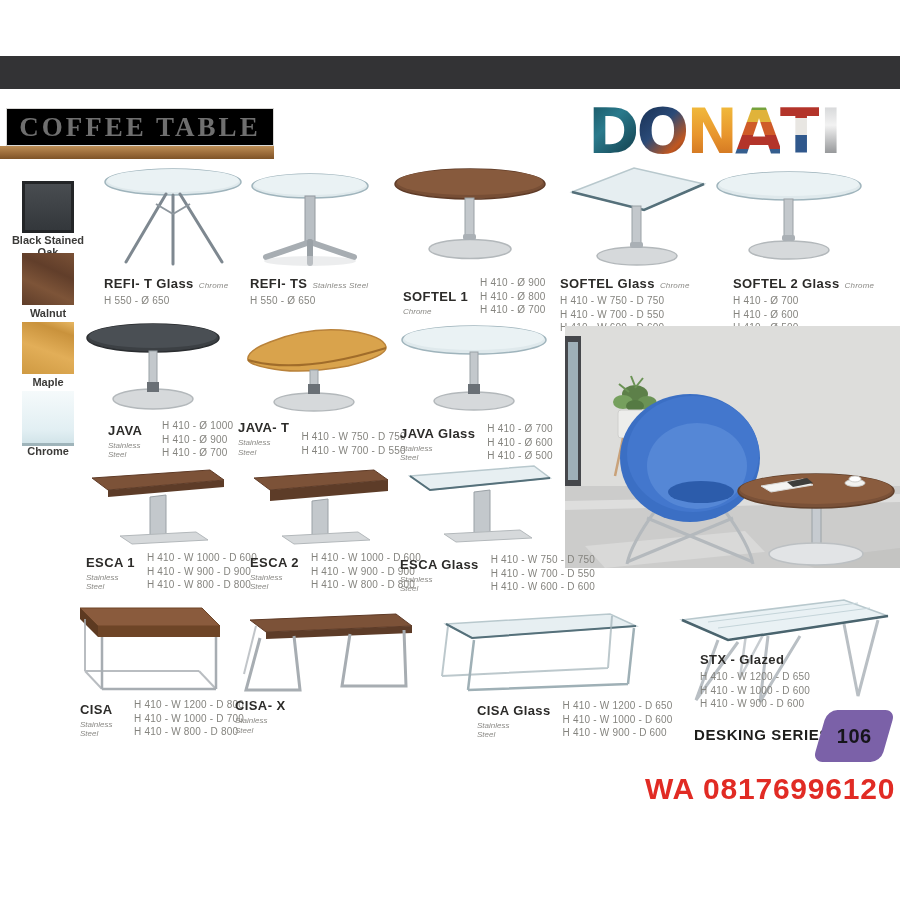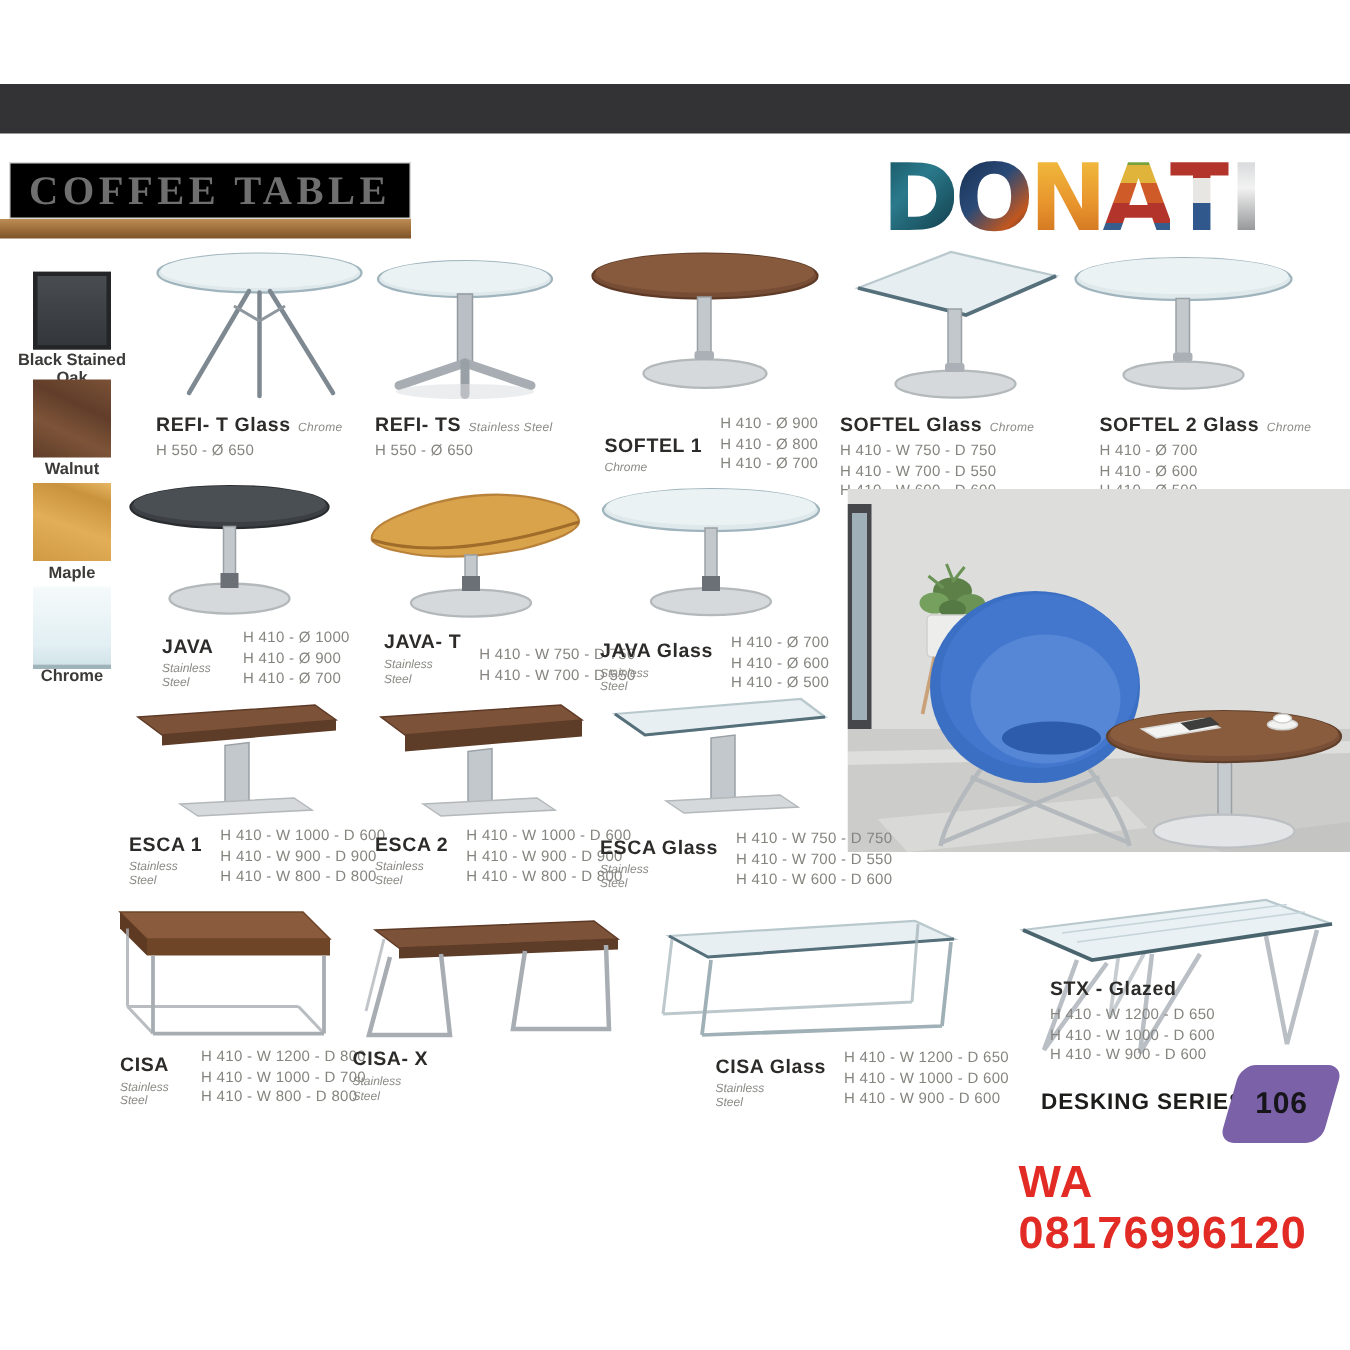--- a/index.html
+++ b/index.html
@@ -48,21 +48,21 @@
   .specs{font-size:10px;color:#85847f;line-height:13.5px;letter-spacing:.2px;}
   .specs.under{margin-top:2px;}
 
   
   .desking{position:absolute;left:694px;top:726px;font-size:15px;font-weight:700;color:#1d1d1b;
           letter-spacing:.6px;}
   .ptab{position:absolute;left:820px;top:710px;width:68px;height:52px;background:#7b61a8;
           transform:skewX(-16deg);border-radius:10px;display:flex;align-items:center;justify-content:center;}
   .ptab span{transform:skewX(16deg);font-size:20px;font-weight:700;color:#16151a;letter-spacing:.5px;}
   .wa{position:absolute;left:645px;top:772px;font-size:30px;font-weight:800;color:#e12b24;
-          letter-spacing:.8px;margin-left:34px;}
+          letter-spacing:.8px;}
 
   svg{display:block;}
 </style>
 </head>
 <body>
 
 <div id="page">
 
   <div class="topbar"></div>
 
@@ -249,21 +249,21 @@
     <div>
       <div class="nm">JAVA</div>
       <div class="matstack">Stainless Steel</div>
     </div>
     <div class="specs">
       <div>H 410 - Ø 1000</div>
       <div>H 410 - Ø 900</div>
       <div>H 410 - Ø 700</div>
     </div>
   </div>
-  <div class="lbl cols" style="left:256px;top:420px">
+  <div class="lbl cols" style="left:238px;top:420px">
     <div>
       <div class="nm">JAVA- T</div>
       <div class="matstack">Stainless Steel</div>
     </div>
     <div class="specs">
       <div>H 410 - W 750 - D 750</div>
       <div>H 410 - W 700 - D 550</div>
     </div>
   </div>
   <div class="lbl cols" style="left:400px;top:422px">

